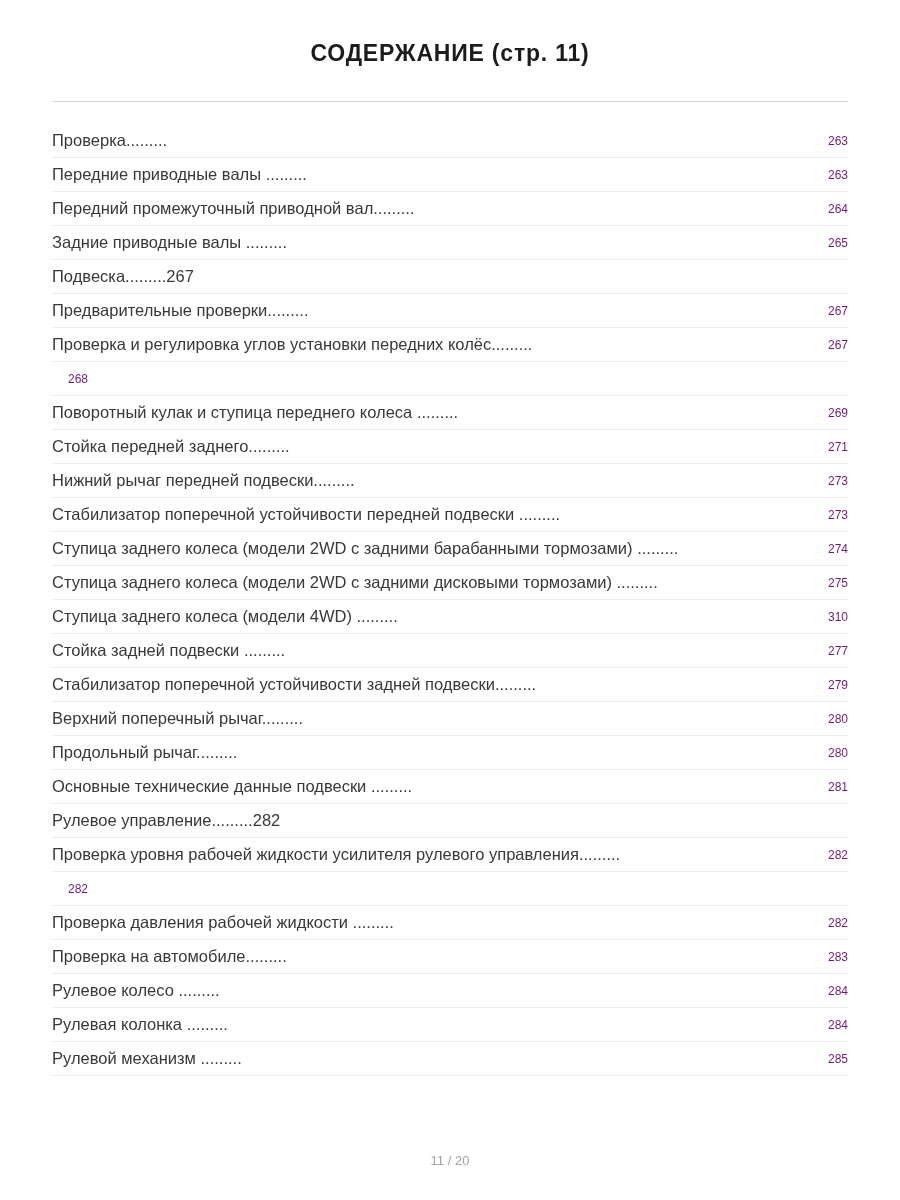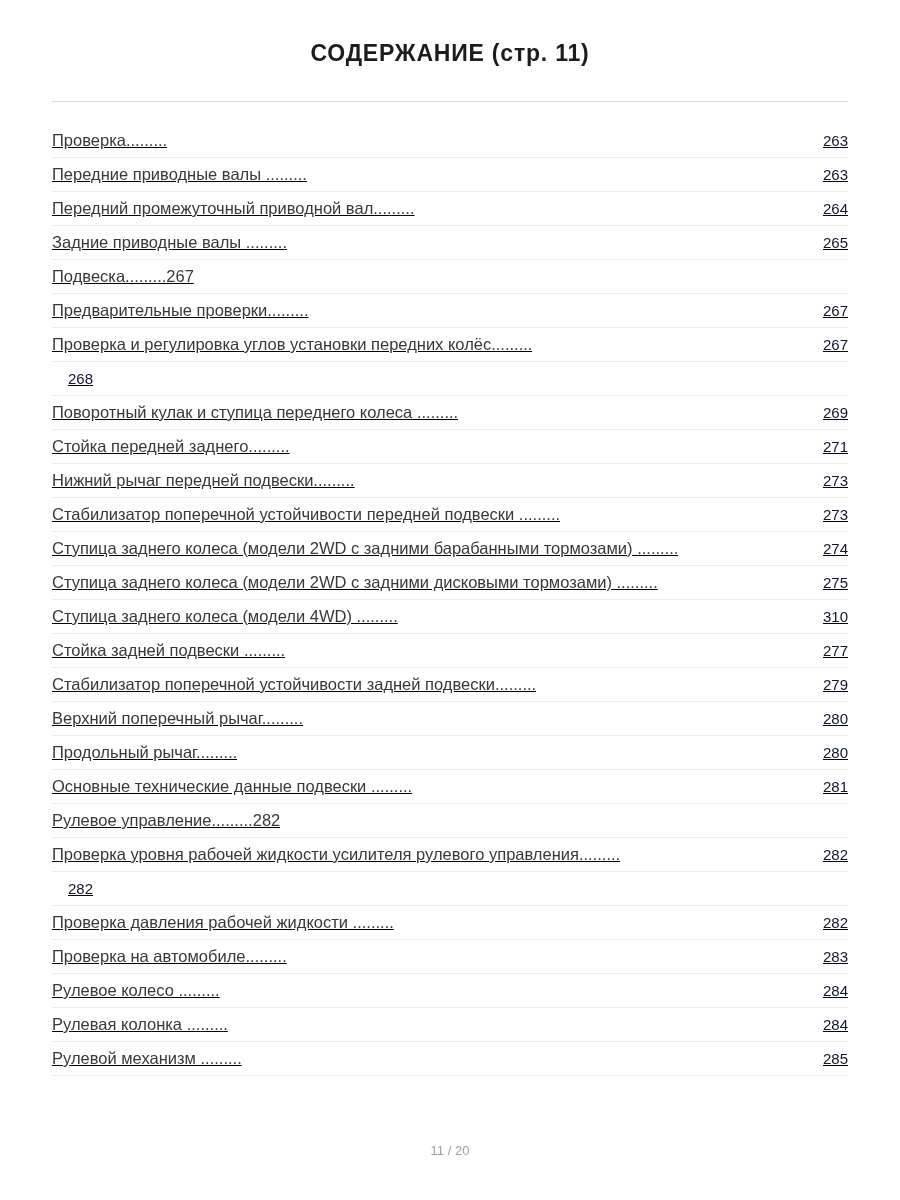--- a/index.html
+++ b/index.html
@@ -29,46 +29,45 @@
     color: #1c1c1e;
   }
   .title-rule {
     margin-top: 34px;
     border: 0;
     border-bottom: 1px solid #d8d8d8;
     height: 0;
   }
   .toc-list {
     margin-top: 22px;
-    text-decoration: underline;
   }
   .toc-row {
     display: flex;
     justify-content: space-between;
     align-items: center;
     height: 34px;
     box-sizing: border-box;
     border-bottom: 1px solid #ececec;
     cursor: pointer;
   }
   .toc-label {
     font-size: 16.5px;
     color: #38383a;
     white-space: nowrap;
     overflow: hidden;
   }
   .toc-page {
-    font-size: 15px;
-    color: #0f172a;
+    font-size: 12px;
+    color: #701a75;
     white-space: nowrap;
     padding-left: 16px;
   }
   .footer {
     position: absolute;
-    bottom: 42px;
+    bottom: 32px;
     left: 0;
     right: 0;
     text-align: center;
     font-size: 13px;
     color: #a2a2a4;
   }
 </style>
 </head>
 <body>
 

